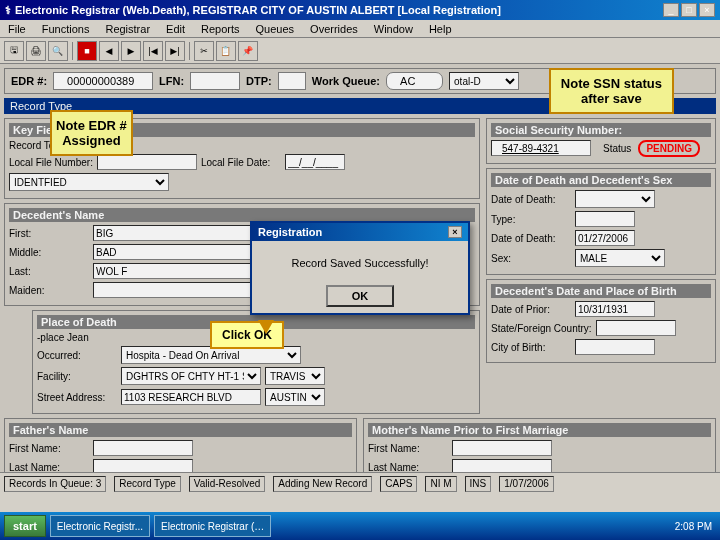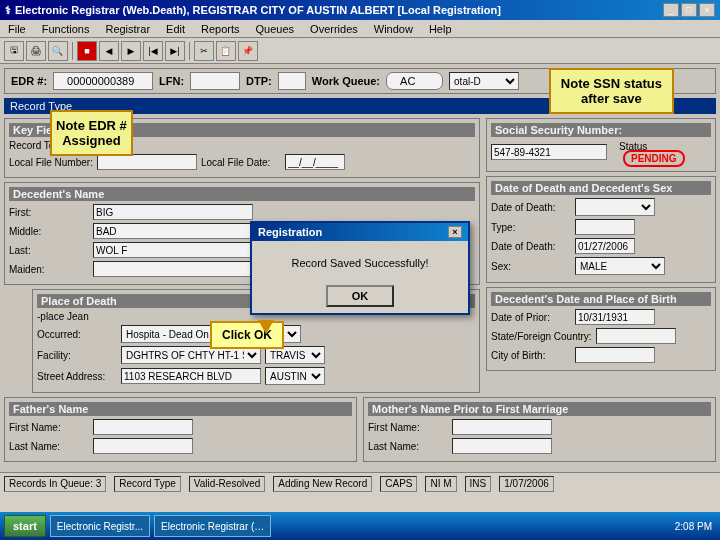--- a/index.html
+++ b/index.html
@@ -132,21 +132,21 @@
     .form-input-wide { width: 160px; }
     .form-input-medium { width: 100px; }
     .form-input-small { width: 60px; }
     .form-select {
       border: 1px inset #808080; background: white;
       font-size: 10px; height: 18px;
     }
 
     .ssn-field {
       border: 1px inset #808080; background: white;
-      padding: 1px 2px; font-size: 10px; height: 16px; width: 116px;
+      padding: 1px 10px; font-size: 10px; height: 16px; width: 100px; text-decoration: underline;
     }
 
     
     .death-name-section {
       border: 1px solid #808080;
       padding: 4px;
       margin-top: 4px;
     }
 
     
@@ -372,20 +372,25 @@
         <div class="section-header">Key Fields</div>
         <div class="form-row">
           <label>Record To Link:</label>
         </div>
         <div class="form-row">
           <label>Local File Number:</label>
           <input class="form-input form-input-medium" value="" style="">
           <label>Local File Date:</label>
           <input class="form-input form-input-small" value="__/__/____" style="">
         </div>
+        <div class="form-row">
+          <select class="form-select identfied-select">
+            <option>IDENTFIED</option>
+          </select>
+        </div>
       </div>
 
       <div class="death-name-section">
         <div class="section-header">Decedent's Name</div>
         <div class="form-row">
           <label>First:</label>
           <input class="form-input form-input-wide" value="BIG" style="">
         </div>
         <div class="form-row">
           <label>Middle:</label>

